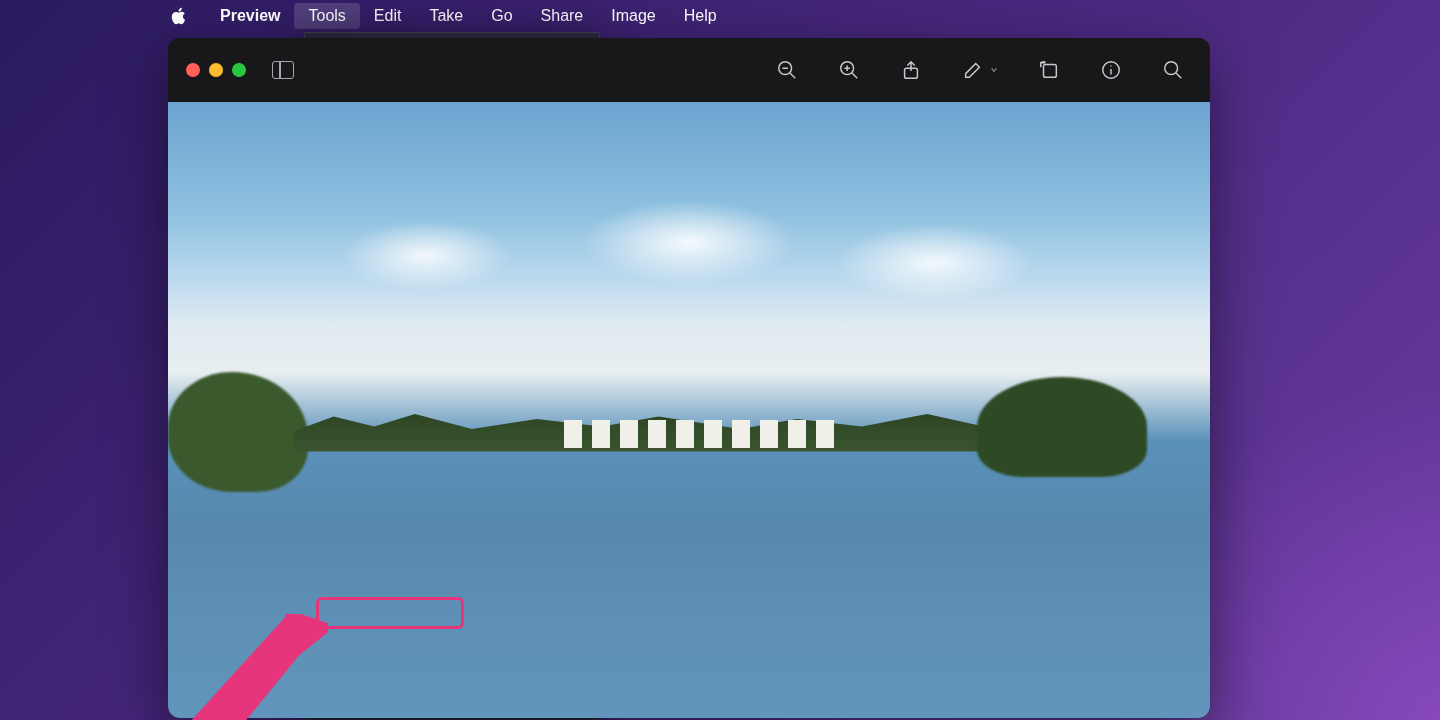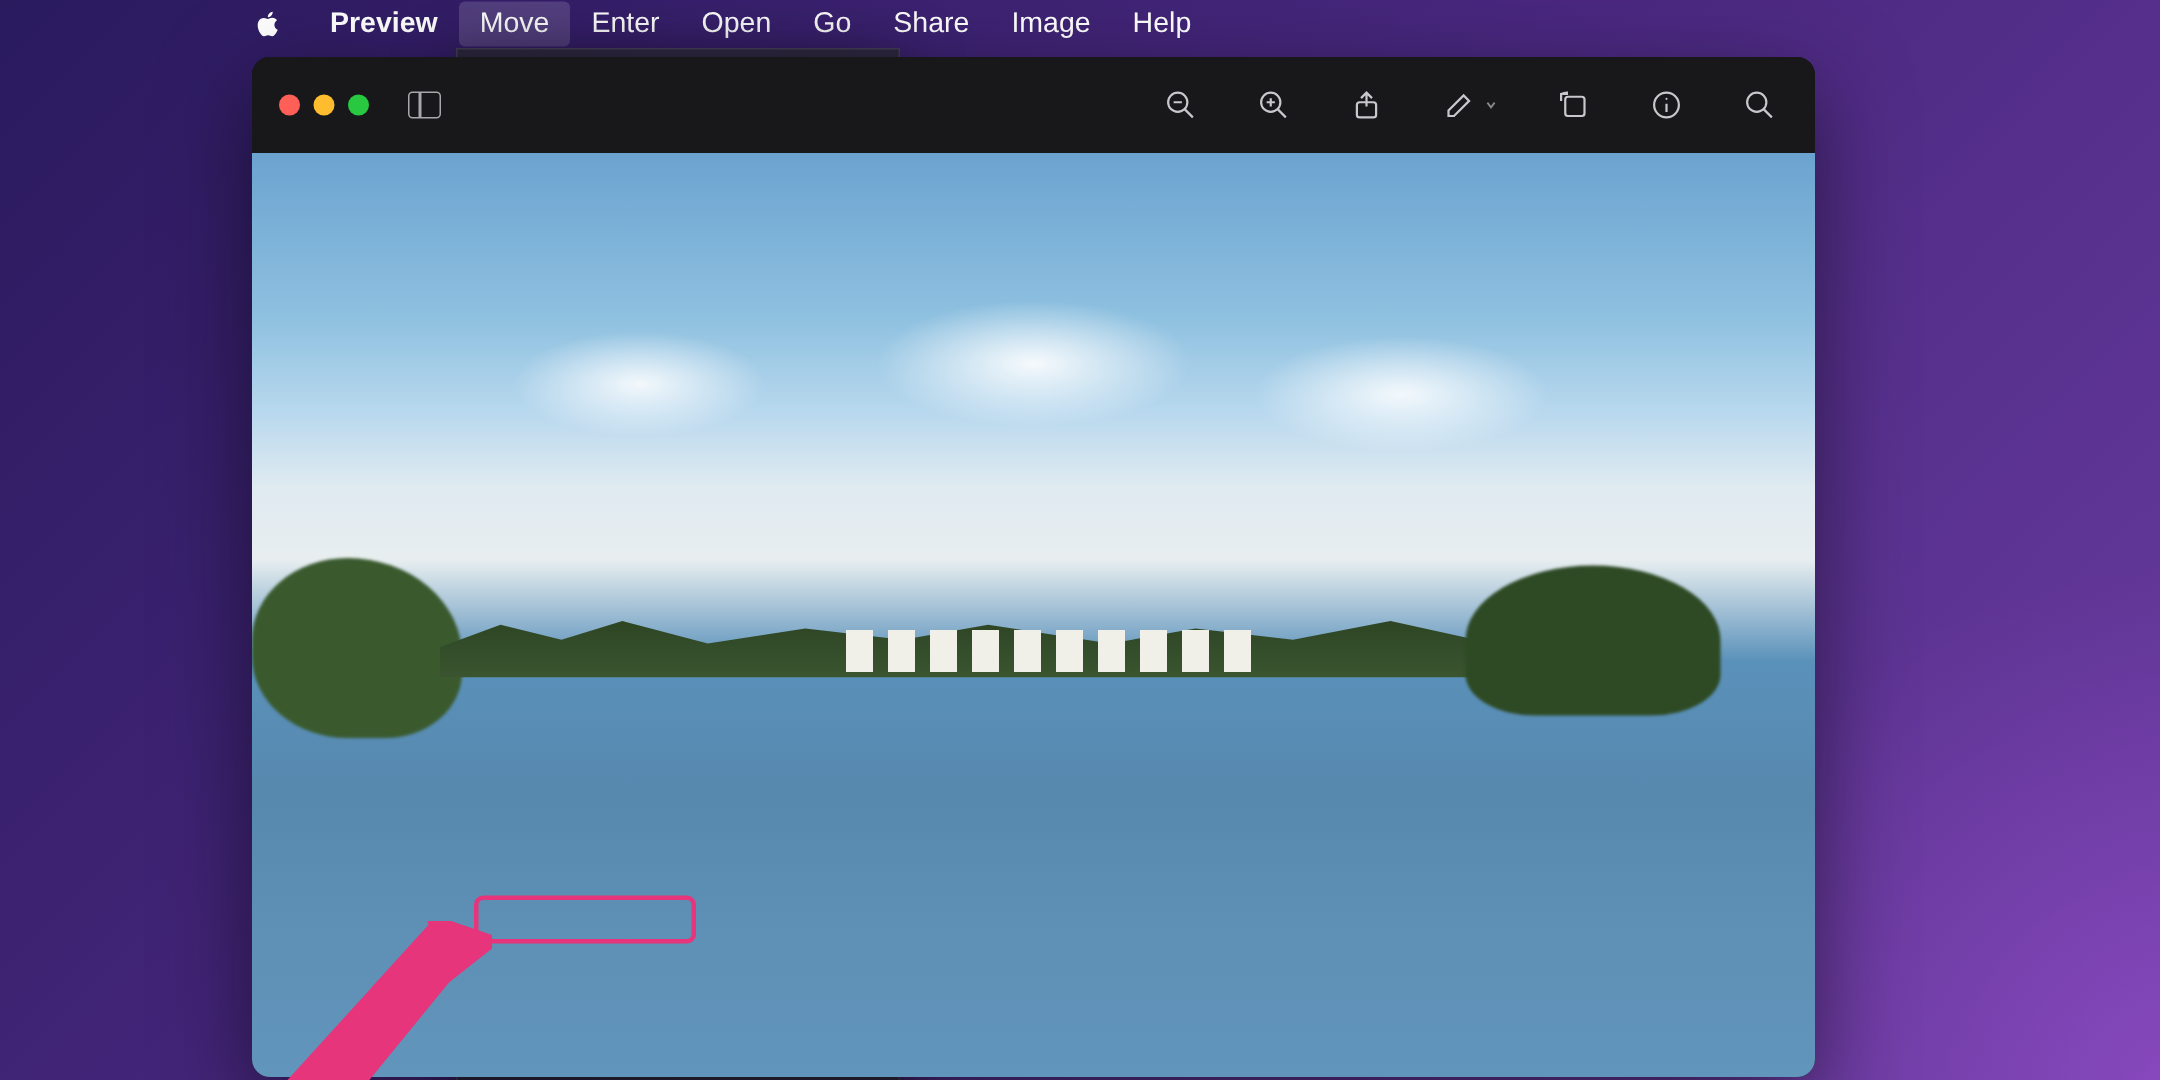--- a/index.html
+++ b/index.html
@@ -21,21 +21,21 @@
     }
     
     .menubar {
       position: absolute;
       top: 0;
       left: 150px;
       height: 32px;
       display: flex;
       align-items: center;
       color: white;
-      font-size: 19px;
+      font-size: 16px;
       font-weight: 400;
       padding: 0 10px;
     }
     .apple-logo {
       width: 18px;
       height: 18px;
       margin: 0 18px 0 10px;
       fill: white;
     }
     .menubar-item {
@@ -193,23 +193,23 @@
 </head>
 <body>
 
 <div class="desktop-wave"></div>
 
 <div class="menubar">
   <svg class="apple-logo" viewBox="0 0 16 16">
       <path d="M11.5 8.5c0-1.8 1.5-2.7 1.6-2.7-0.9-1.3-2.2-1.4-2.7-1.5-1.1-0.1-2.2 0.7-2.8 0.7-0.6 0-1.5-0.7-2.4-0.6-1.2 0-2.4 0.7-3 1.8-1.3 2.2-0.3 5.5 0.9 7.3 0.6 0.9 1.3 1.9 2.3 1.8 0.9 0 1.3-0.6 2.4-0.6 1.1 0 1.4 0.6 2.4 0.6 1 0 1.6-0.9 2.2-1.8 0.7-1 1-2 1-2.1-0.1 0-1.9-0.7-1.9-2.9zM9.7 3c0.5-0.6 0.9-1.5 0.8-2.3-0.7 0-1.6 0.5-2.1 1.1-0.5 0.5-0.9 1.4-0.8 2.2 0.8 0.1 1.6-0.4 2.1-1z"></path>
     </svg>
   <div class="menubar-item appname">Preview</div>
-  <div class="menubar-item active">Move</div>
-  <div class="menubar-item">Enter</div>
-  <div class="menubar-item">Open</div>
+  <div class="menubar-item active">Tools</div>
+  <div class="menubar-item">Edit</div>
+  <div class="menubar-item">Take</div>
   <div class="menubar-item">Go</div>
   <div class="menubar-item">Share</div>
   <div class="menubar-item">Image</div>
   <div class="menubar-item">Help</div>
 </div>
 
 <div class="dropdown" id="dropdown">
     <div class="menu-item disabled">
       <span>New from Clipboard</span>
       <span class="shortcut">⌘ N</span>

